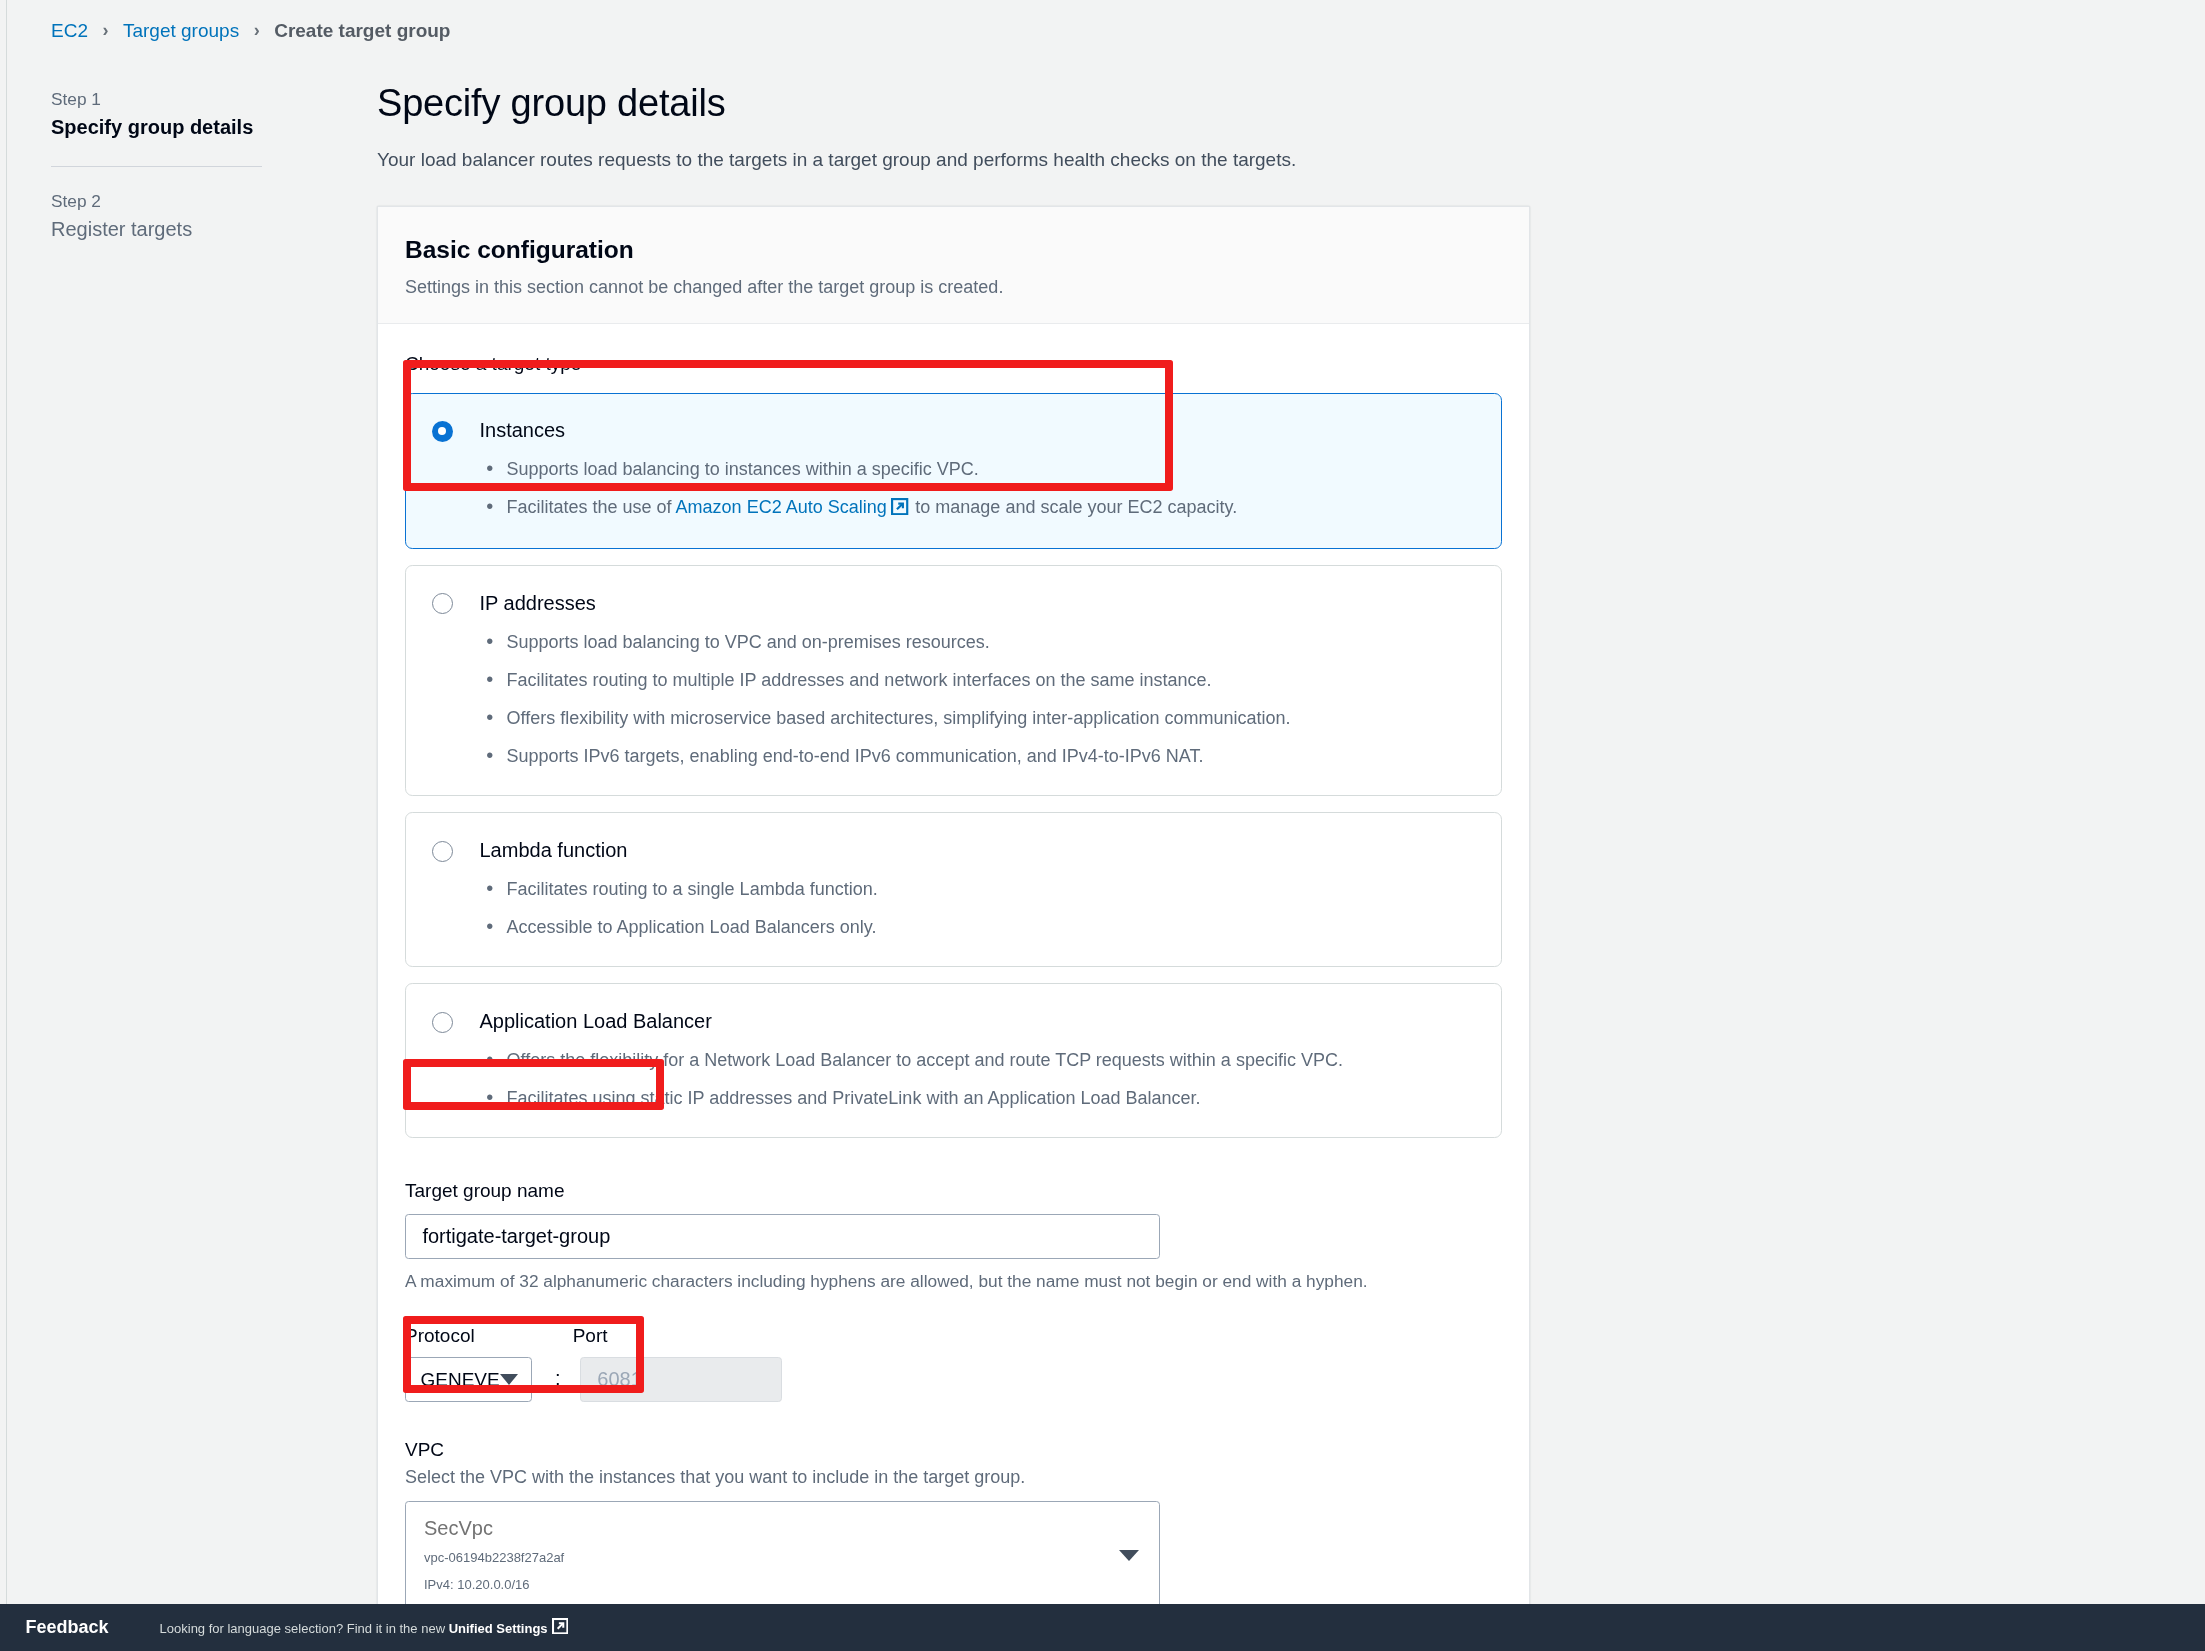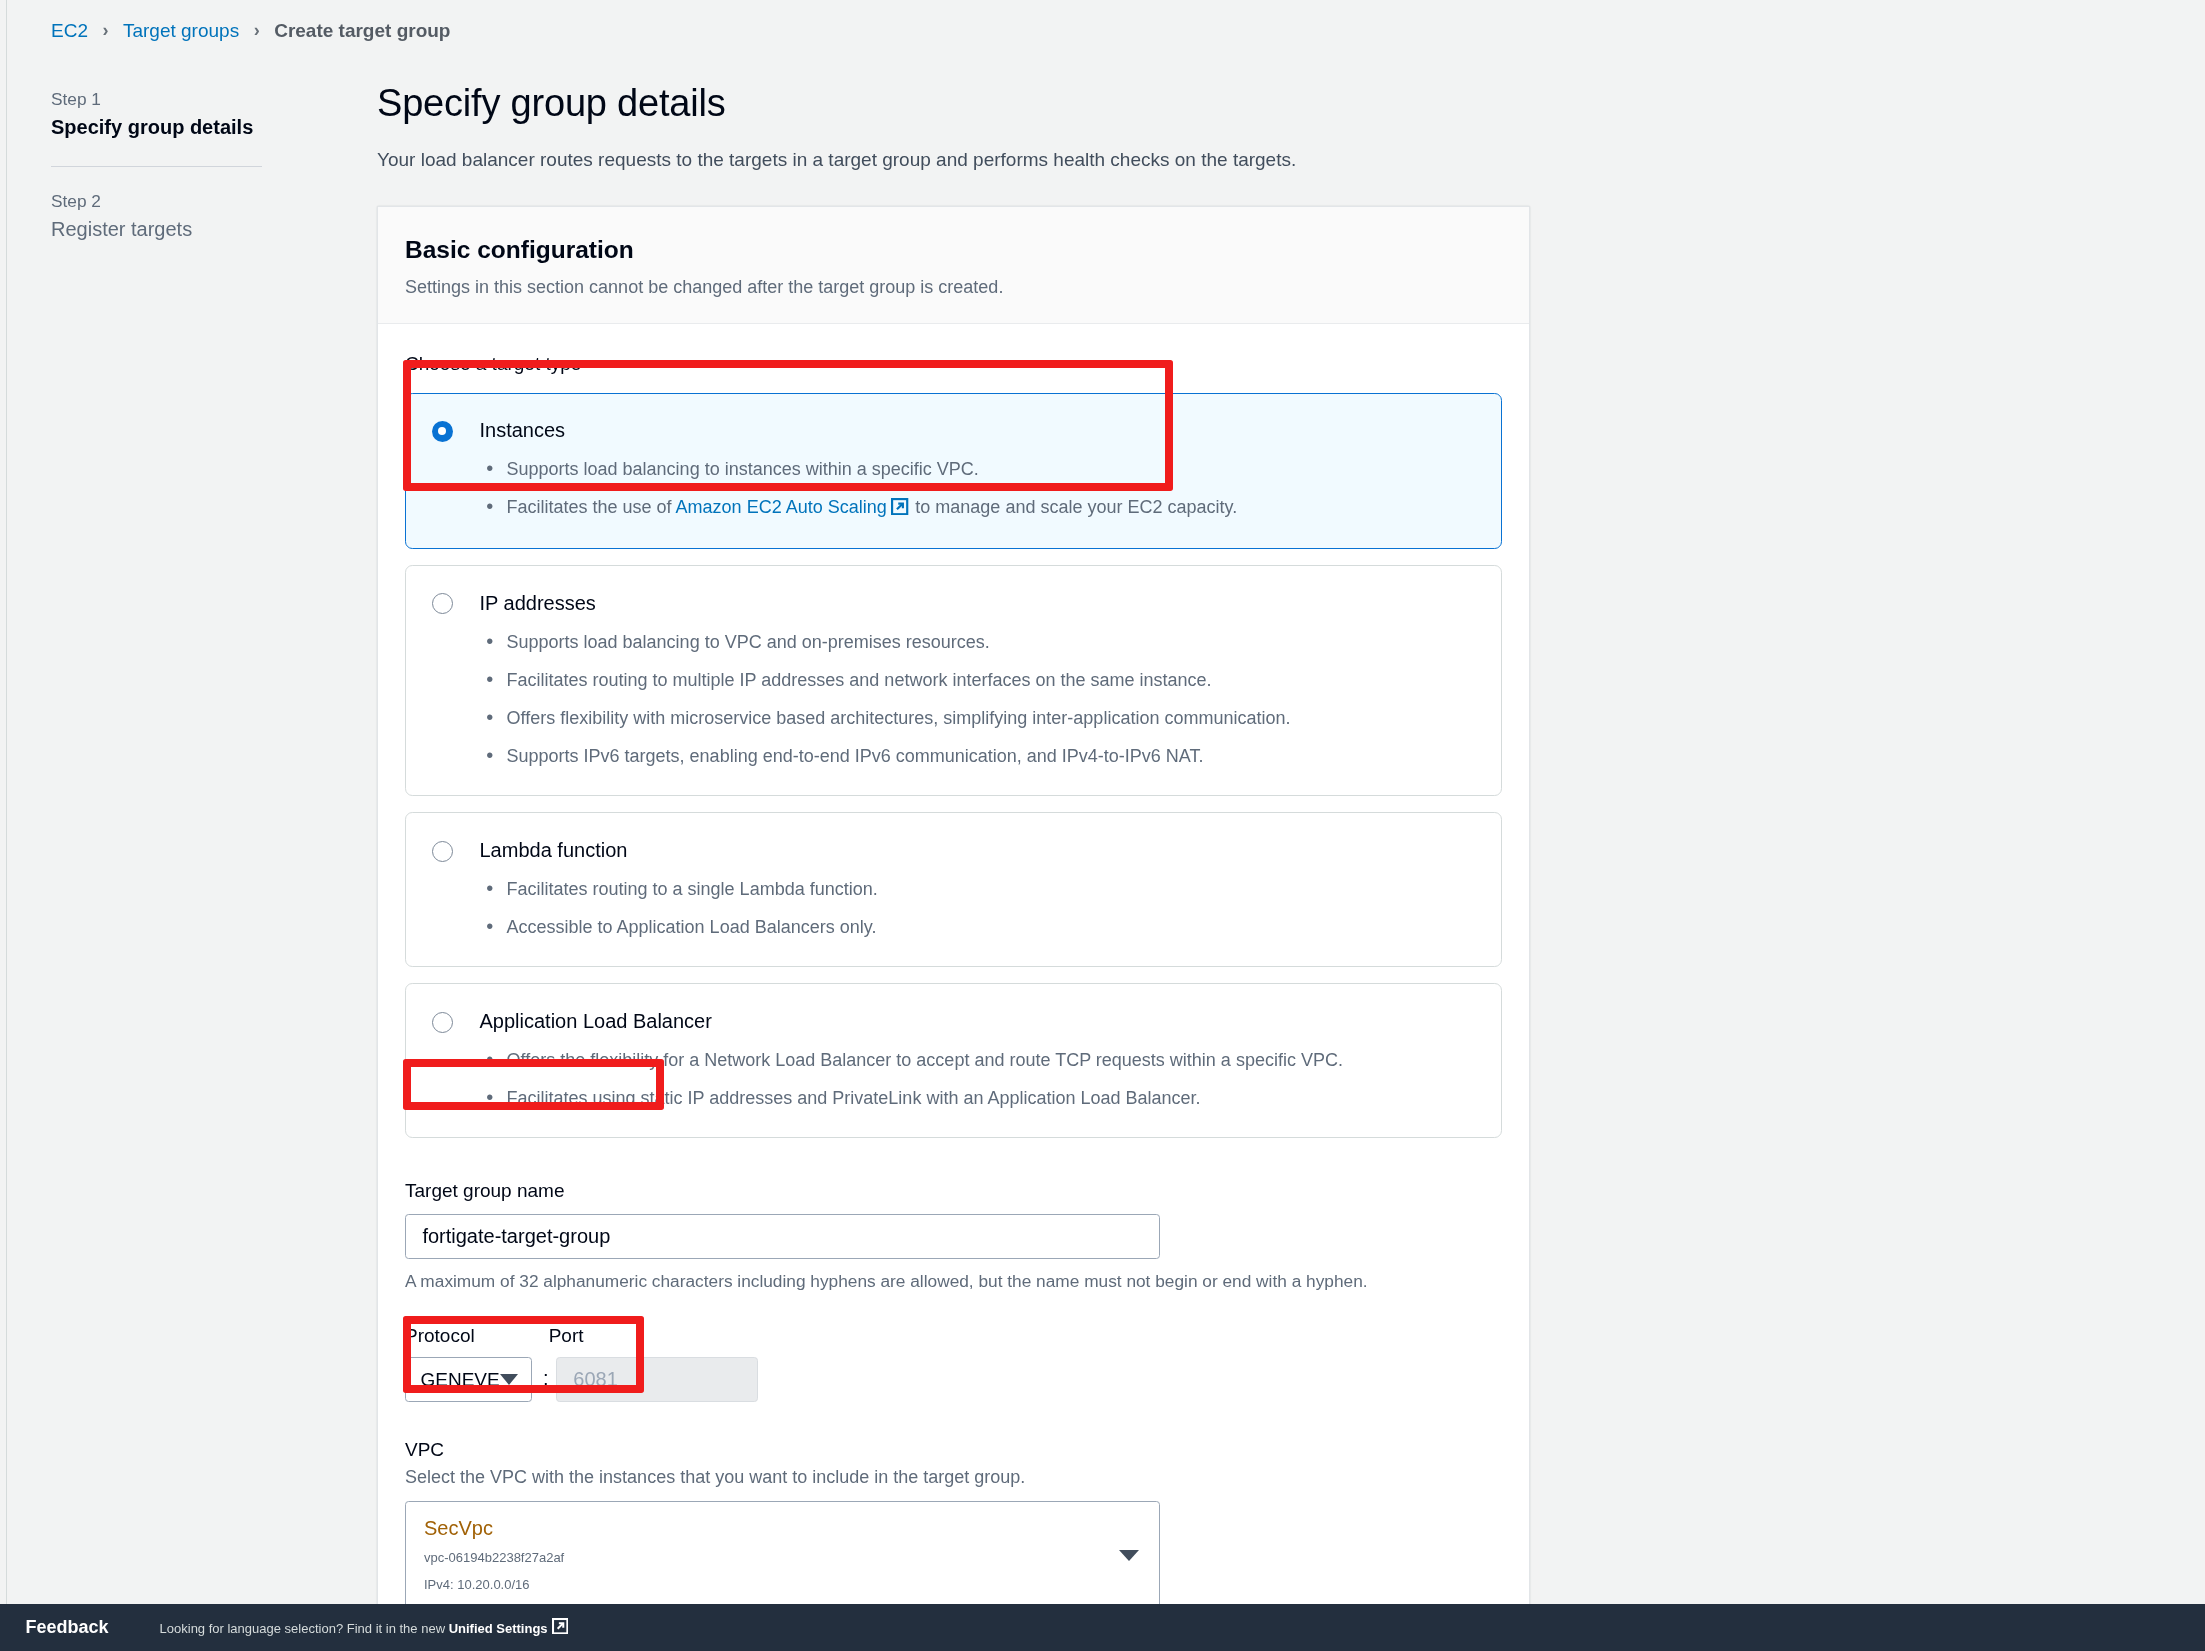--- a/index.html
+++ b/index.html
@@ -122,21 +122,21 @@
     margin-top: 11px;
     width: 755px; height: 45px;
     border: 0.9px solid #9ba7b6; border-radius: 3.6px;
     background: #ffffff;
     display: flex; align-items: center;
     padding: 0 16.4px;
     font-size: 20px; color: #000716;
   }
 
   
-  .proto-row { display: flex; align-items: flex-end; gap: 0; margin-top: 9px; }
+  .proto-row { display: flex; align-items: flex-end; gap: 12px; margin-top: 9px; }
   .proto-col { }
   .select-box {
     margin-top: 9px;
     width: 127px; height: 45px;
     border: 0.9px solid #9ba7b6; border-radius: 3.6px;
     background: #ffffff;
     display: flex; align-items: center; justify-content: space-between;
     padding: 0 12.7px 0 14.5px;
     font-size: 19px; color: #000716;
   }
@@ -165,21 +165,21 @@
 
   
   .vpc-select {
     margin-top: 11px;
     width: 755px; min-height: 91px;
     border: 0.9px solid #9ba7b6; border-radius: 3.6px;
     background: #ffffff;
     display: flex; align-items: center; justify-content: space-between;
     padding: 12.7px 20px 12.7px 18px;
   }
-  .vpc-main { font-size: 20px; color: #a16207; line-height: 27px; }
+  .vpc-main { font-size: 20px; color: #737373; line-height: 27px; }
   .vpc-sub  { font-size: 13px; color: #5f6b7a; line-height: 23px; margin-top: 4px; }
 
   
   .redbox {
     position: absolute;
     border: 8.2px solid #f01c1c;
     border-radius: 2.7px;
     pointer-events: none;
     z-index: 50;
   }

